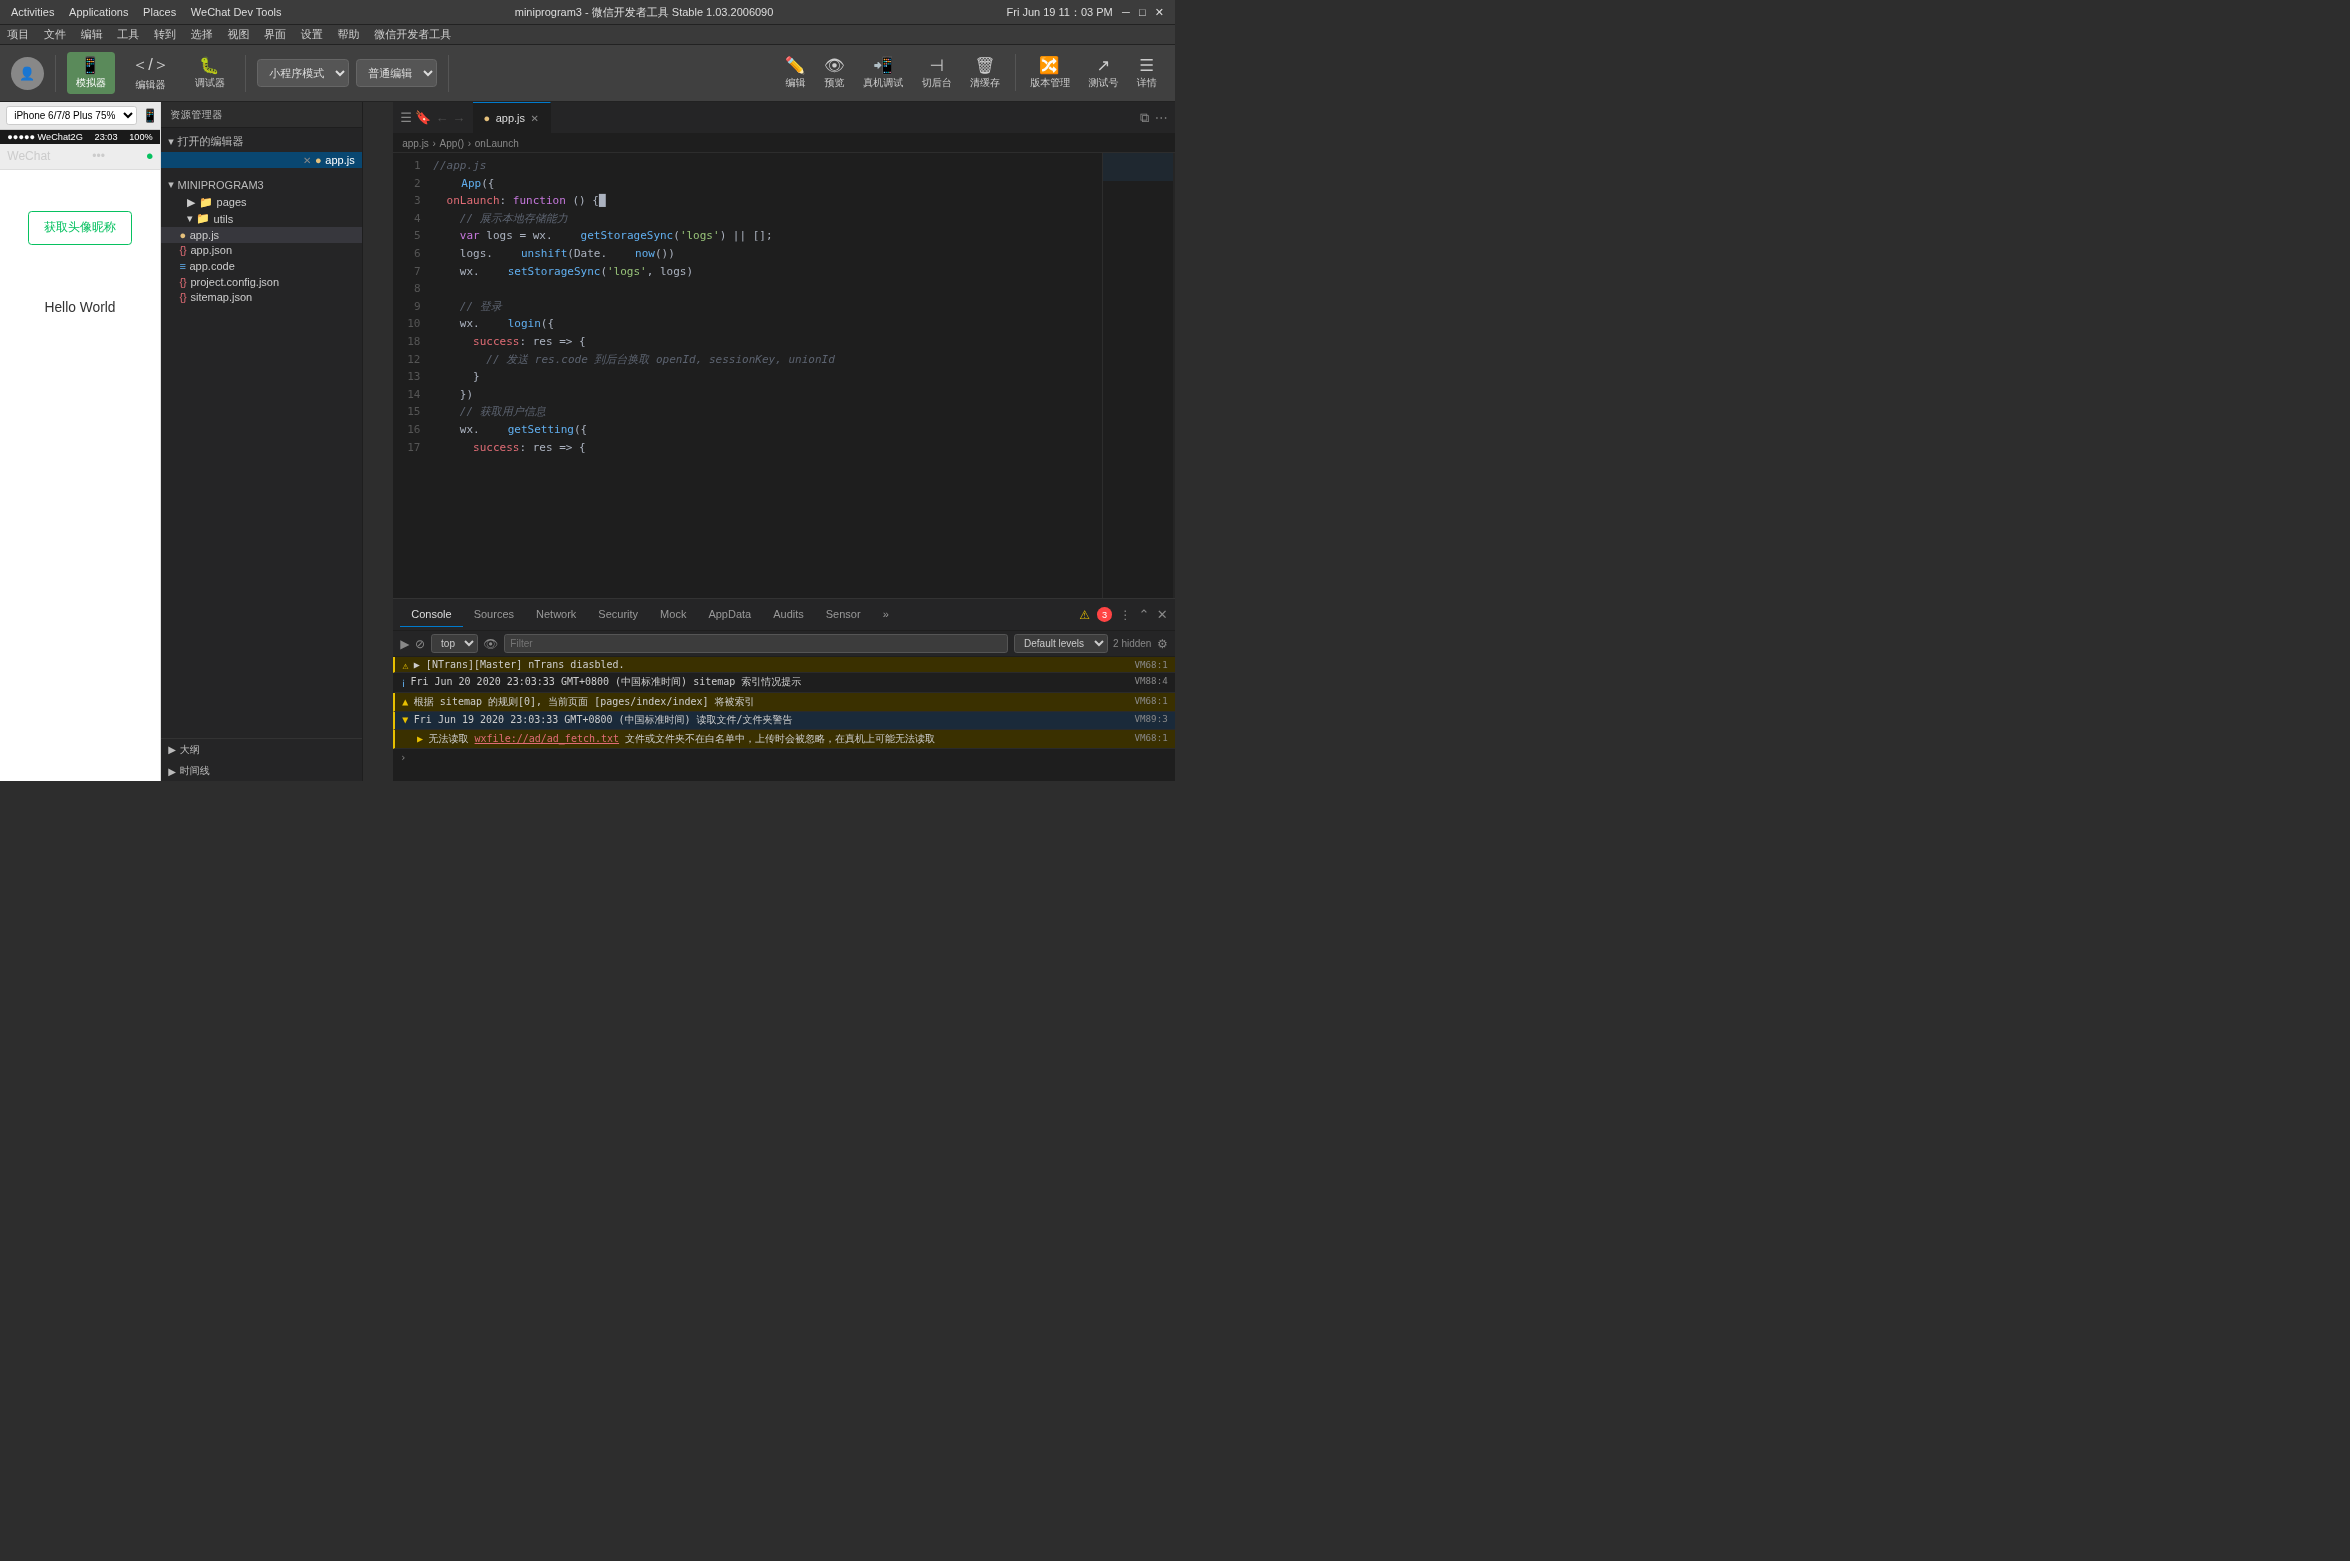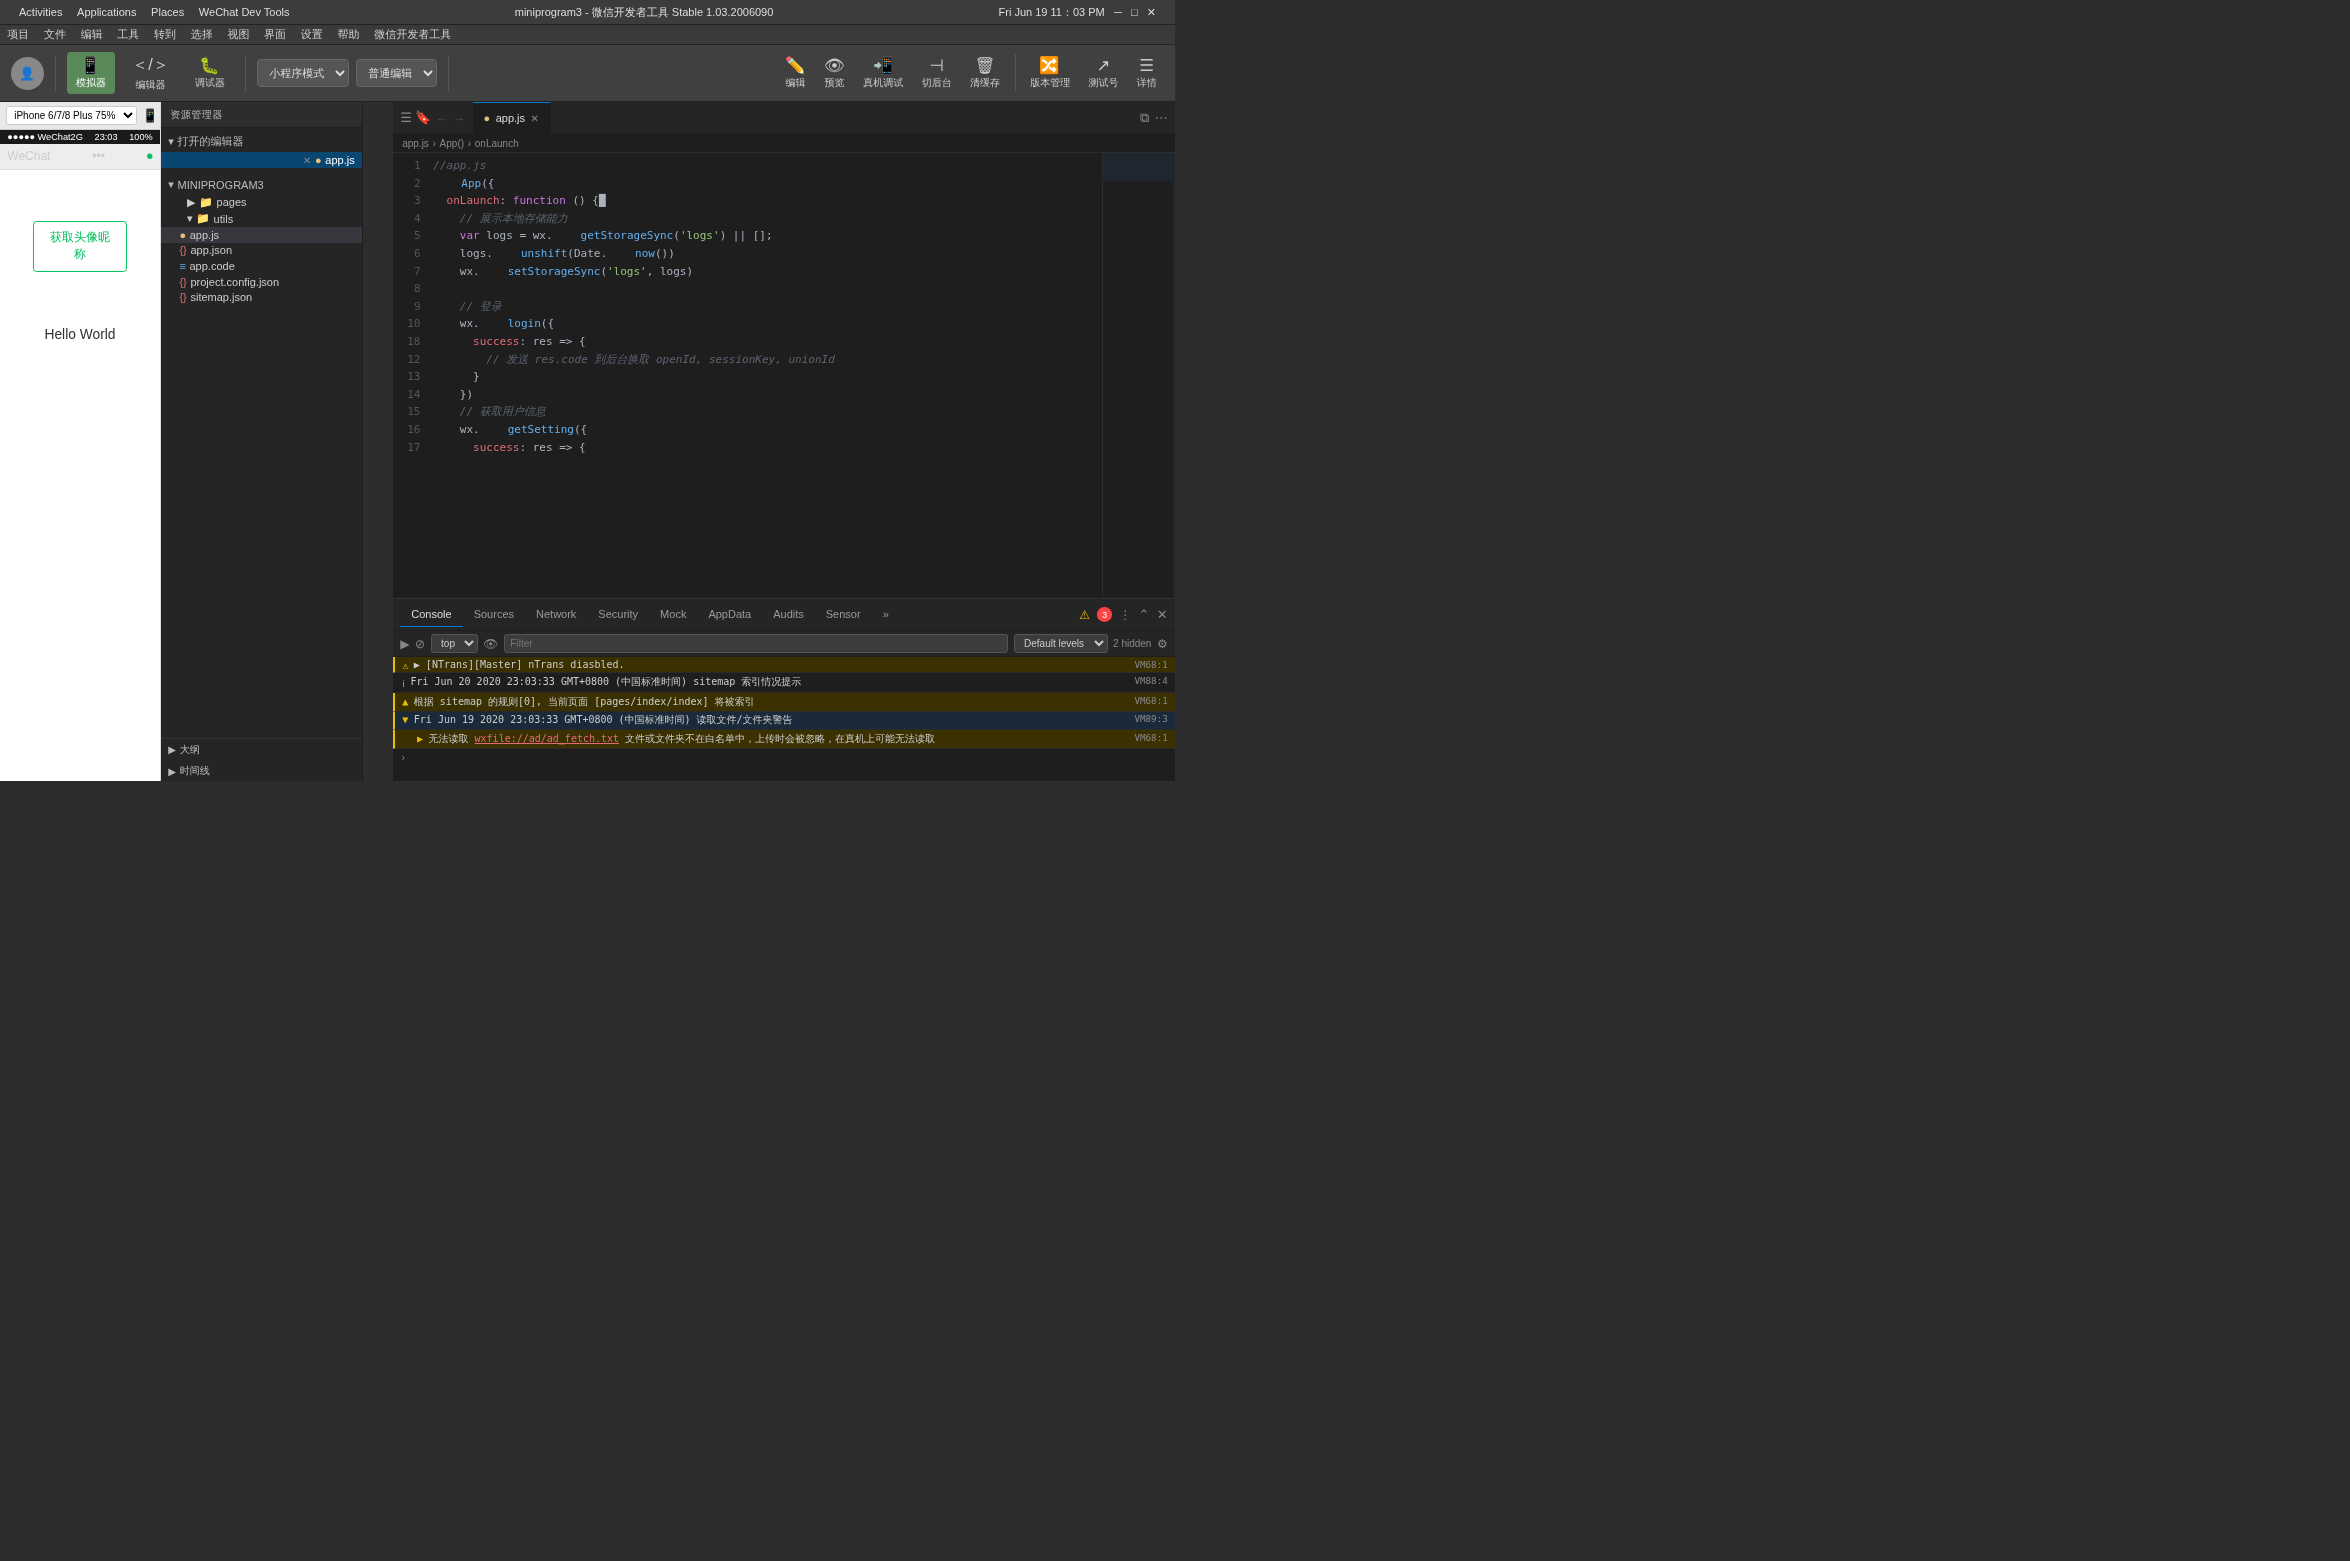--- a/index.html
+++ b/index.html
@@ -1,19 +1,19 @@
 <!DOCTYPE html>
 <html style="font-size:14.7px"><head>
   <meta charset="utf-8">
   <style>
     * { box-sizing: border-box; margin: 0; padding: 0; }
     body { font-family: 'Helvetica Neue', Arial, sans-serif; background: #2d2d2d; color: #ccc; font-size: 12px; overflow: hidden; width: 1175px; height: 781px; transform-origin: top left; }
     
     
-    .topbar { height: 25px; background: #3c3c3c; display: flex; align-items: center; color: #ddd; font-size: 11px; padding: 0 19px; gap: 14.7px; border-bottom: 0.9px solid #222; }
+    .topbar { height: 25px; background: #3c3c3c; display: flex; align-items: center; color: #ddd; font-size: 11px; padding: 0 11px; gap: 14.7px; border-bottom: 0.9px solid #222; }
     .topbar-left { display: flex; align-items: center; gap: 14.7px; }
     .topbar-center { flex: 1; text-align: center; }
     .topbar-right { display: flex; align-items: center; gap: 9.2px; }
     
     
     .toolbar { height: 57px; background: #404040; display: flex; align-items: center; padding: 0 11px; gap: 7.3px; border-bottom: 0.9px solid #222; }
     .toolbar-avatar { width: 33px; height: 33px; border-radius: 50%; background: #888; display: flex; align-items: center; justify-content: center; color: #fff; font-size: 13px; }
     .toolbar-sep { width: 0.9px; height: 37px; background: #555; margin: 0 3.7px; }
     .tool-btn { display: flex; flex-direction: column; align-items: center; gap: 1.8px; padding: 3.7px 9.2px; border-radius: 3.7px; cursor: pointer; color: #ccc; font-size: 10px; background: transparent; border: none; }
     .tool-btn.active { background: #5a8a5a; color: #fff; }
@@ -27,21 +27,21 @@
     .main { display: flex; height: calc(781px - 25px - 57px - 19px); justify-content: flex-end; }
     
     
     .simulator { width: 161px; background: #f5f5f5; border-right: 0.9px solid #ddd; display: flex; flex-direction: column; }
     .sim-toolbar { background: #e8e8e8; padding: 3.7px 5.5px; display: flex; align-items: center; gap: 3.7px; border-bottom: 0.9px solid #ccc; }
     .sim-select { background: #fff; border: 0.9px solid #ccc; border-radius: 2.8px; font-size: 10px; padding: 1.8px 3.7px; flex: 1; }
     .sim-icon-btn { font-size: 13px; cursor: pointer; color: #555; padding: 1.8px; }
     .sim-screen { flex: 1; background: #0f172a; display: flex; flex-direction: column; }
     .sim-status { background: #1a1a1a; color: #fff; padding: 1.8px 7.3px; font-size: 9.2px; display: flex; justify-content: space-between; align-items: center; }
     .sim-wechat-bar { background: #ededed; padding: 5.5px 7.3px; display: flex; align-items: center; justify-content: space-between; border-bottom: 0.9px solid #ddd; }
-    .sim-content { flex: 1; display: flex; flex-direction: column; align-items: center; padding: 33px; background: #fff; }
+    .sim-content { flex: 1; display: flex; flex-direction: column; align-items: center; padding: 23px; background: #fff; }
     .sim-hello { color: #333; font-size: 13.8px; margin-top: 55px; }
     .sim-btn { margin-top: 18.4px; padding: 7.3px 14.7px; border: 0.9px solid #07c160; color: #07c160; border-radius: 3.7px; font-size: 12px; background: #fff; }
     
     
     .filetree { width: 202px; background: #252526; border-right: 0.9px solid #1e1e1e; display: flex; flex-direction: column; font-size: 11px; }
     .filetree-header { padding: 5.5px 9.2px; color: #bbb; font-size: 10px; letter-spacing: 0.05em; background: #2d2d2d; border-bottom: 0.9px solid #1e1e1e; }
     .filetree-section { padding: 3.7px 0; }
     .filetree-group { padding: 2.8px 7.3px; color: #bbb; display: flex; align-items: center; gap: 3.7px; cursor: pointer; }
     .filetree-item { padding: 1.8px 7.3px 1.8px 18.4px; display: flex; align-items: center; gap: 3.7px; cursor: pointer; color: #ccc; }
     .filetree-item.active { background: #094771; color: #fff; }

